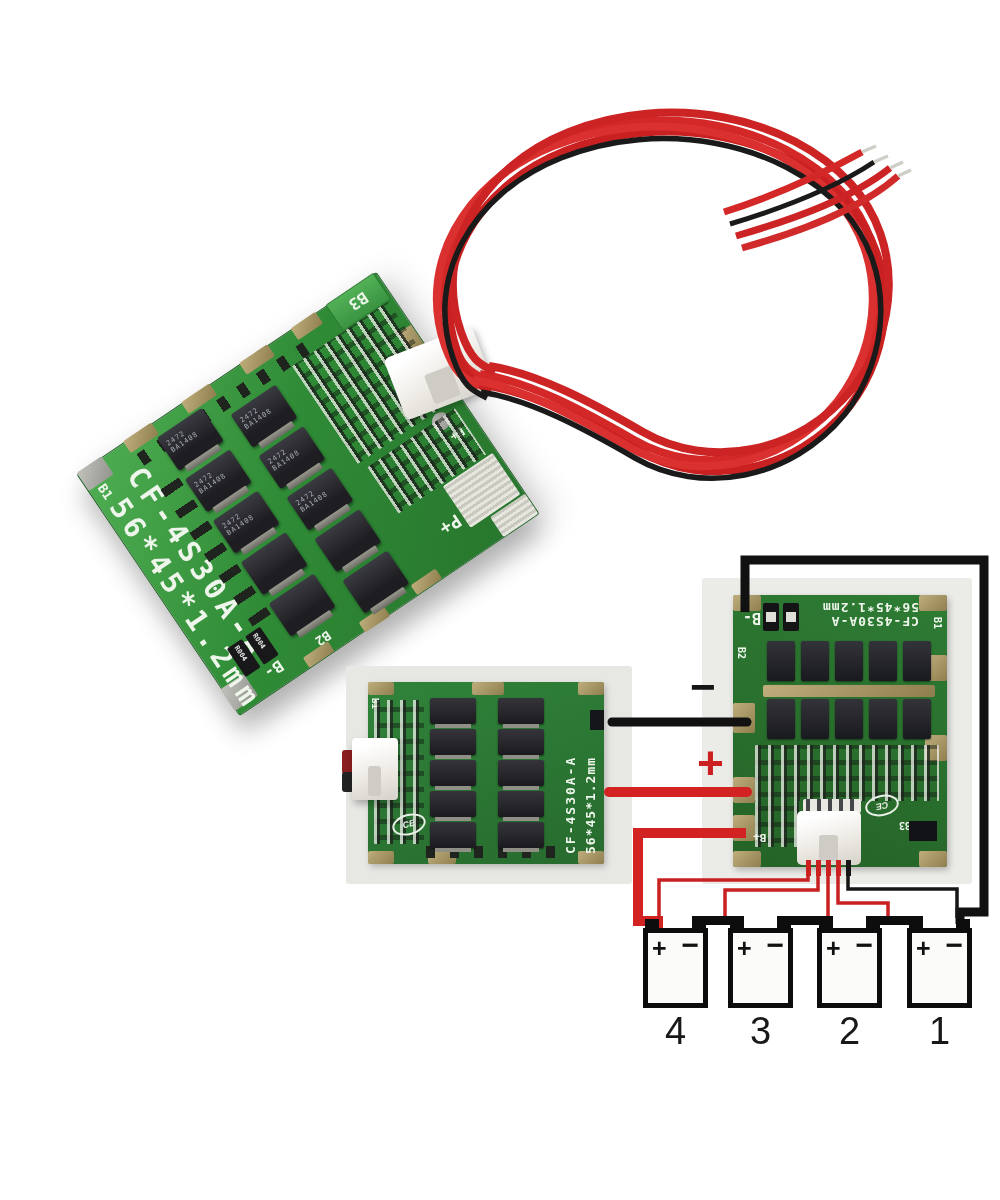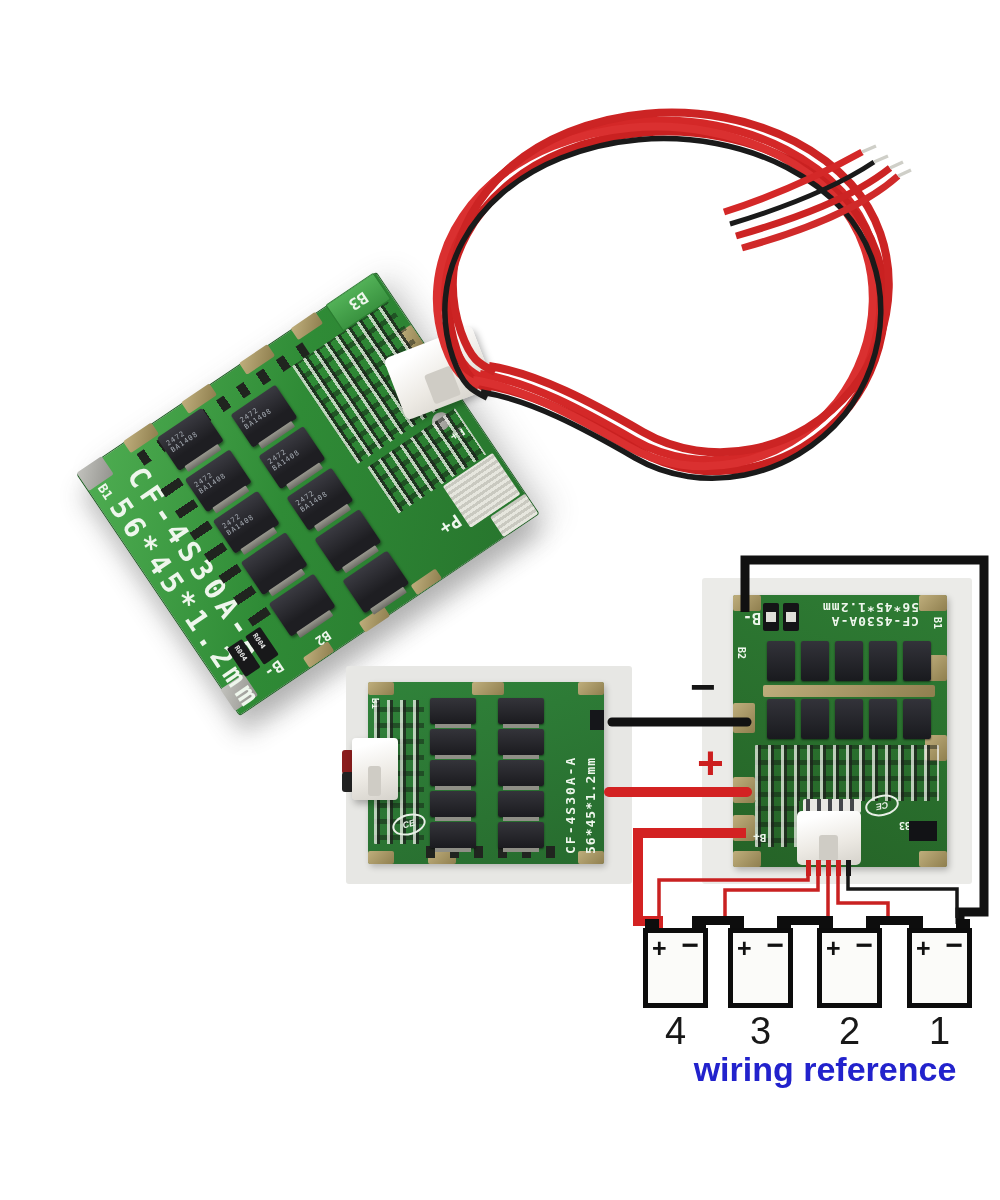--- a/index.html
+++ b/index.html
@@ -288,15 +288,14 @@
   </div>
   <div class="battery" style="left:907px;">
     <span class="bsign bplus">+</span>
     <span class="bsign bminus">−</span>
   </div>
   <div class="bnum" style="left:643px;">4</div>
   <div class="bnum" style="left:728px;">3</div>
   <div class="bnum" style="left:817px;">2</div>
   <div class="bnum" style="left:907px;">1</div>
 
-  <div class="caption" style="color:#2222cc;">wiring reference</div>
 
 </div>
 
 </body></html>

